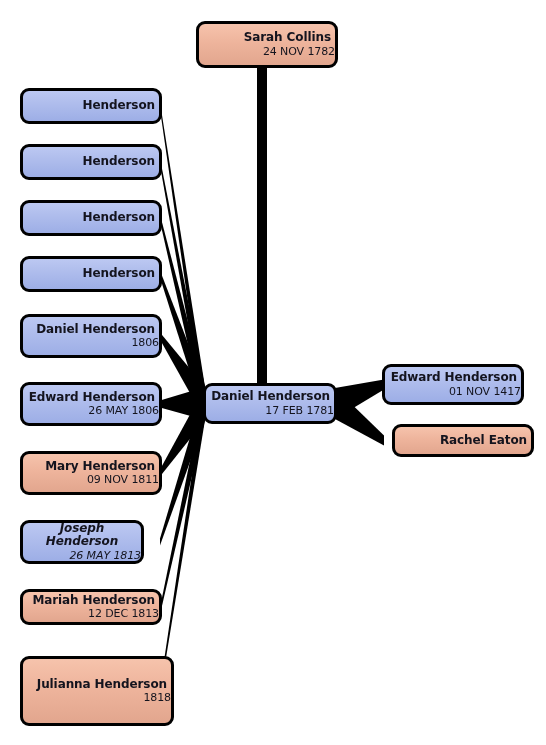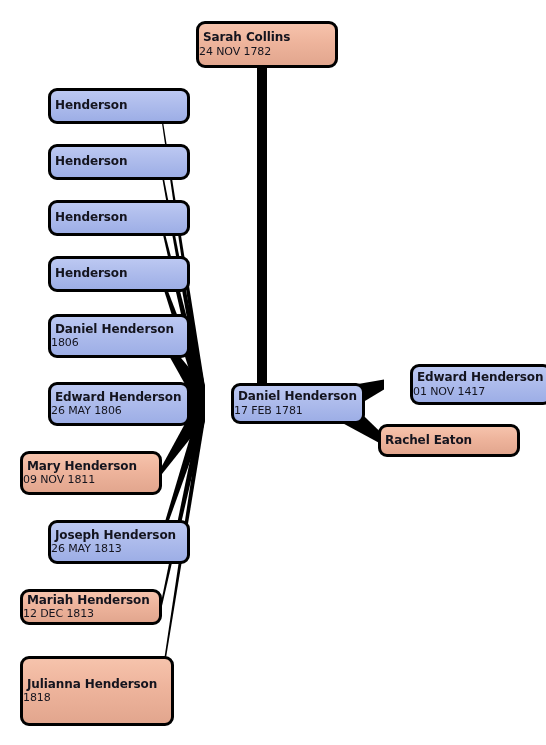--- a/index.html
+++ b/index.html
@@ -29,30 +29,29 @@
     z-index: 1;
   }
   .node {
     position: absolute;
     z-index: 2;
     box-sizing: border-box;
     border: 3px solid #000000;
     border-radius: 9px;
     display: flex;
     flex-direction: column;
-    align-items: flex-start;
+    align-items: flex-end;
     justify-content: center;
     text-align: center;
     color: #14141e;
     line-height: 1.12;
     overflow: hidden;
   }
   .node.male {
     background: linear-gradient(to bottom, #bcc8f2 0%, #aebcec 45%, #9daee6 100%);
-    margin-left: 28px;
   }
   .node.female {
     background: linear-gradient(to bottom, #f6c3ac 0%, #eeb49c 45%, #e2a68e 100%);
   }
   .node-name {
     font-size: 12px;
     font-weight: bold;
     letter-spacing: -0.1px;
     padding: 0 4px;
   }
@@ -88,21 +87,21 @@
         <div class="node-date">24 NOV 1782</div>
       </div>
       <div class="node male" style="left: 203px; top: 383px; width: 134px; height: 41px;">
         <div class="node-name">Daniel Henderson</div>
         <div class="node-date">17 FEB 1781</div>
       </div>
       <div class="node male" style="left: 382px; top: 364px; width: 142px; height: 41px;">
         <div class="node-name">Edward Henderson</div>
         <div class="node-date">01 NOV 1417</div>
       </div>
-      <div class="node female" style="left: 378px; top: 424px; width: 142px; height: 33px;">
+      <div class="node female" style="left: 392px; top: 424px; width: 142px; height: 33px;">
         <div class="node-name">Rachel Eaton</div>
       </div>
       <div class="node male" style="left: 20px; top: 88px; width: 142px; height: 36px;">
         <div class="node-name">Henderson</div>
       </div>
       <div class="node male" style="left: 20px; top: 144px; width: 142px; height: 36px;">
         <div class="node-name">Henderson</div>
       </div>
       <div class="node male" style="left: 20px; top: 200px; width: 142px; height: 36px;">
         <div class="node-name">Henderson</div>
@@ -115,21 +114,21 @@
         <div class="node-date">1806</div>
       </div>
       <div class="node male" style="left: 20px; top: 382px; width: 142px; height: 44px;">
         <div class="node-name">Edward Henderson</div>
         <div class="node-date">26 MAY 1806</div>
       </div>
       <div class="node female" style="left: 20px; top: 451px; width: 142px; height: 44px;">
         <div class="node-name">Mary Henderson</div>
         <div class="node-date">09 NOV 1811</div>
       </div>
-      <div class="node male" style="left: 20px; top: 520px; width: 142px; height: 44px;">
+      <div class="node male" style="left: 20px; top: 520px; width: 124px; height: 44px; font-style: italic;">
         <div class="node-name">Joseph Henderson</div>
         <div class="node-date">26 MAY 1813</div>
       </div>
       <div class="node female" style="left: 20px; top: 589px; width: 142px; height: 36px;">
         <div class="node-name">Mariah Henderson</div>
         <div class="node-date">12 DEC 1813</div>
       </div>
       <div class="node female" style="left: 20px; top: 656px; width: 154px; height: 70px;">
         <div class="node-name">Julianna Henderson</div>
         <div class="node-date">1818</div>

